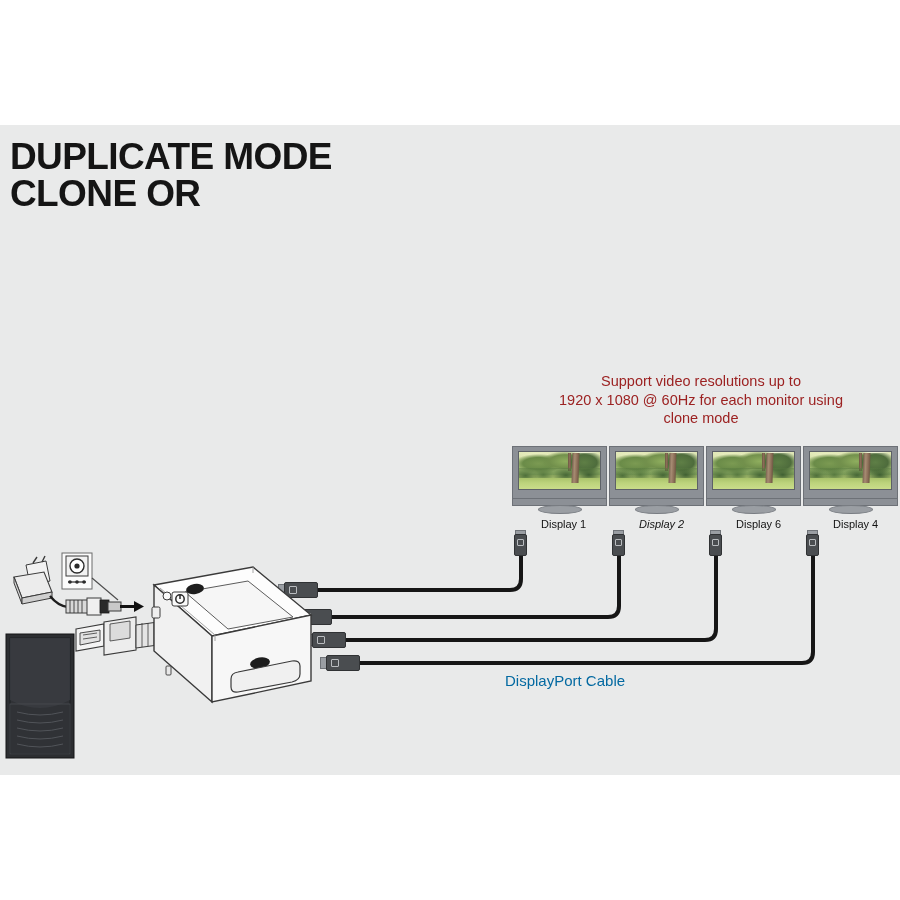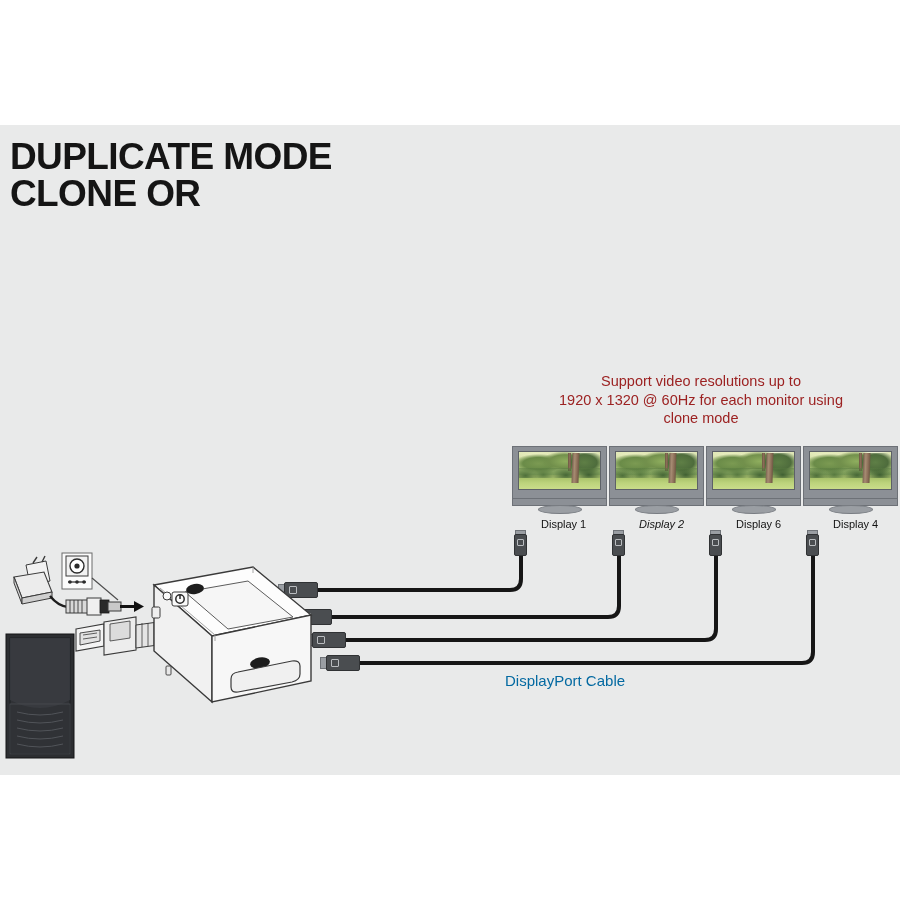--- a/index.html
+++ b/index.html
@@ -238,21 +238,21 @@
 
   <div id="panel"></div>
 
   <div id="heading-block">
     <div class="title-line">DUPLICATE MODE</div>
     <div class="title-line">CLONE OR</div>
   </div>
 
   <div id="callout">
     <div>Support video resolutions up to</div>
-    <div>1920 x 1320 @ 60Hz for each monitor using</div>
+    <div>1920 x 1080 @ 60Hz for each monitor using</div>
     <div>clone mode</div>
   </div>
 
   <div class="monitor" style="left:512px; top:446px;">
     <div class="mon-body">
       <div class="mon-screen">
         <div class="sky"></div>
         <div class="foliage-a"></div>
         <div class="foliage-b"></div>
         <div class="foliage-c"></div>

